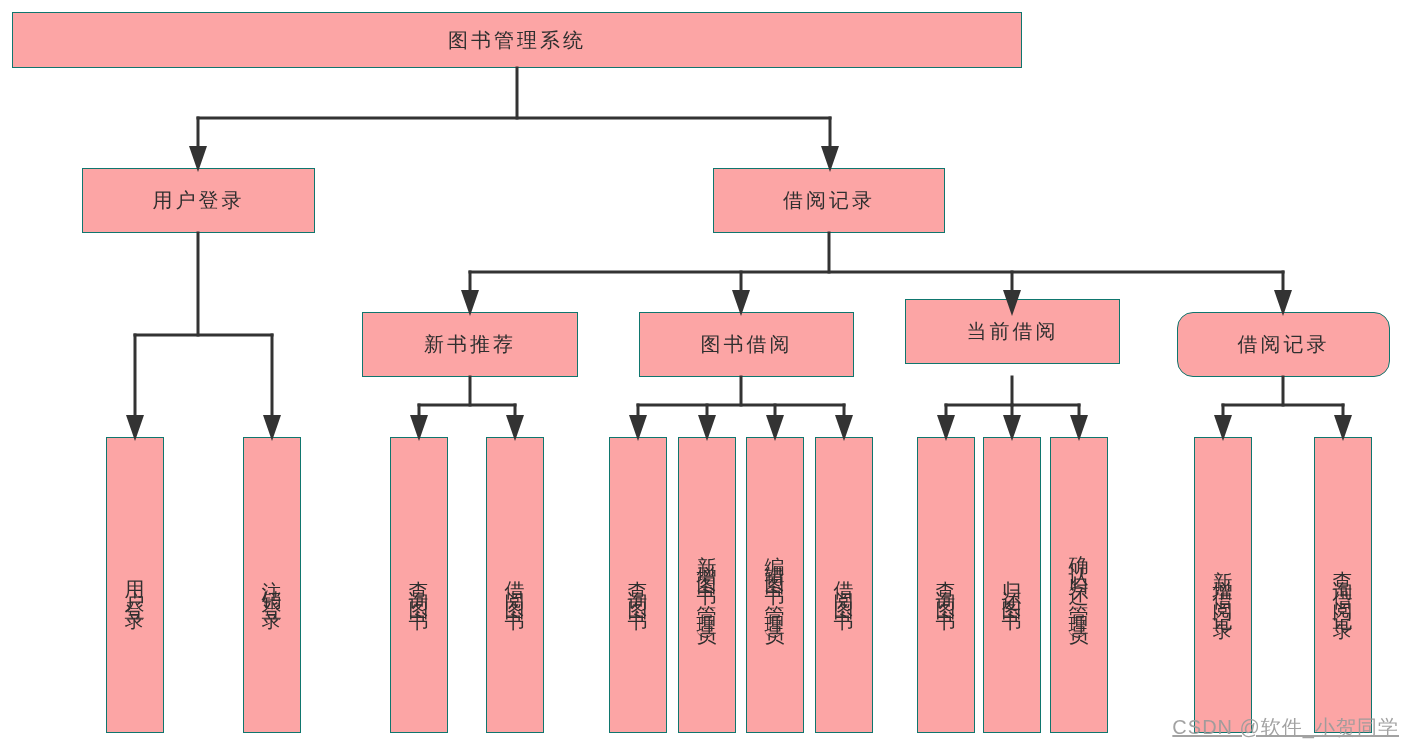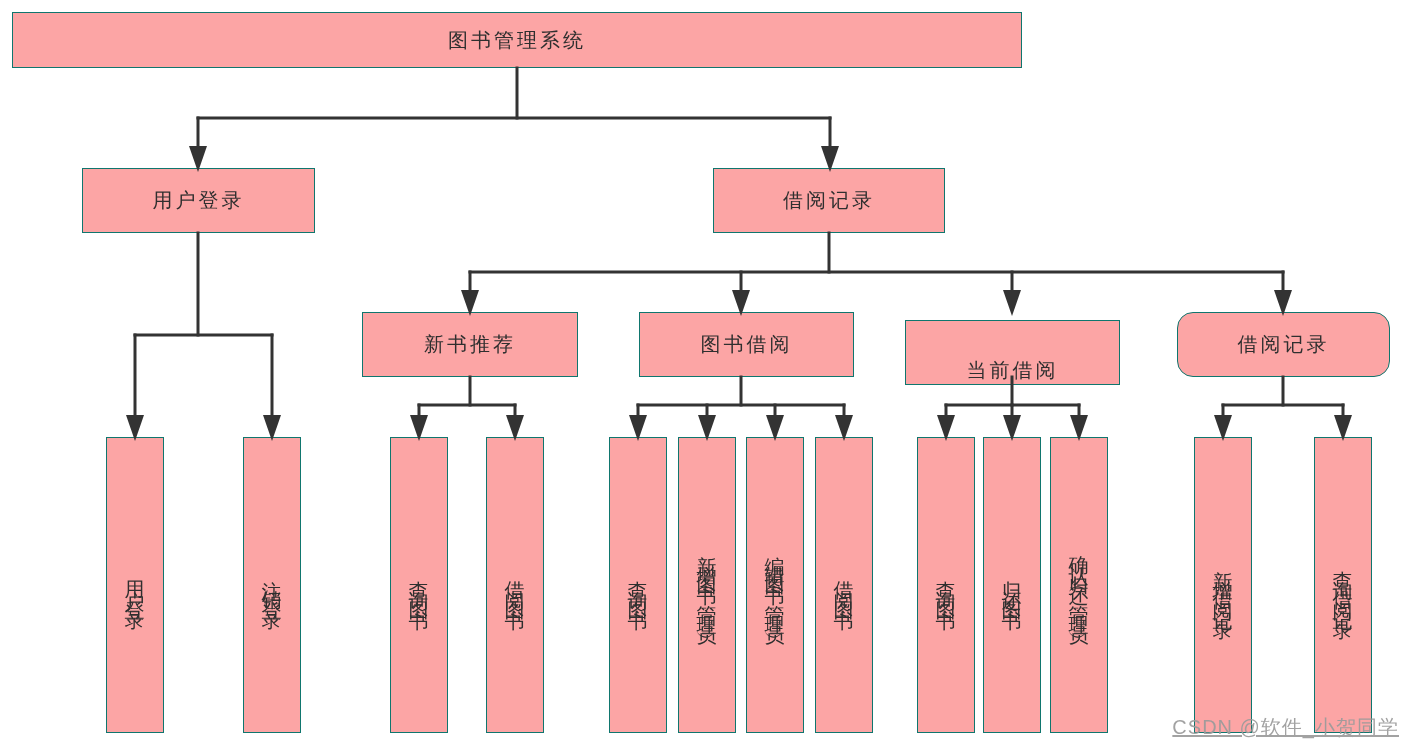--- a/index.html
+++ b/index.html
@@ -128,21 +128,21 @@
   <div class="node h" style="left:713px; top:168px; width:232px; height:65px;">
     <span>借阅记录</span>
   </div>
 
   <div class="node h" style="left:362px; top:312px; width:216px; height:65px;">
     <span>新书推荐</span>
   </div>
   <div class="node h" style="left:639px; top:312px; width:215px; height:65px;">
     <span>图书借阅</span>
   </div>
-  <div class="node h" style="left:905px; top:320px; width:215px; height:65px;align-items:flex-end;">
+  <div class="node h" style="left:905px; top:299px; width:215px; height:65px;">
     <span>当前借阅</span>
   </div>
   <div class="node h" style="left:1177px; top:312px; width:213px; height:65px;border-radius:16px;">
     <span>借阅记录</span>
   </div>
 
   <div class="node v" style="left:106px; top:437px; width:58px; height:296px;">
     <span>用户登录</span>
   </div>
   <div class="node v" style="left:243px; top:437px; width:58px; height:296px;">

